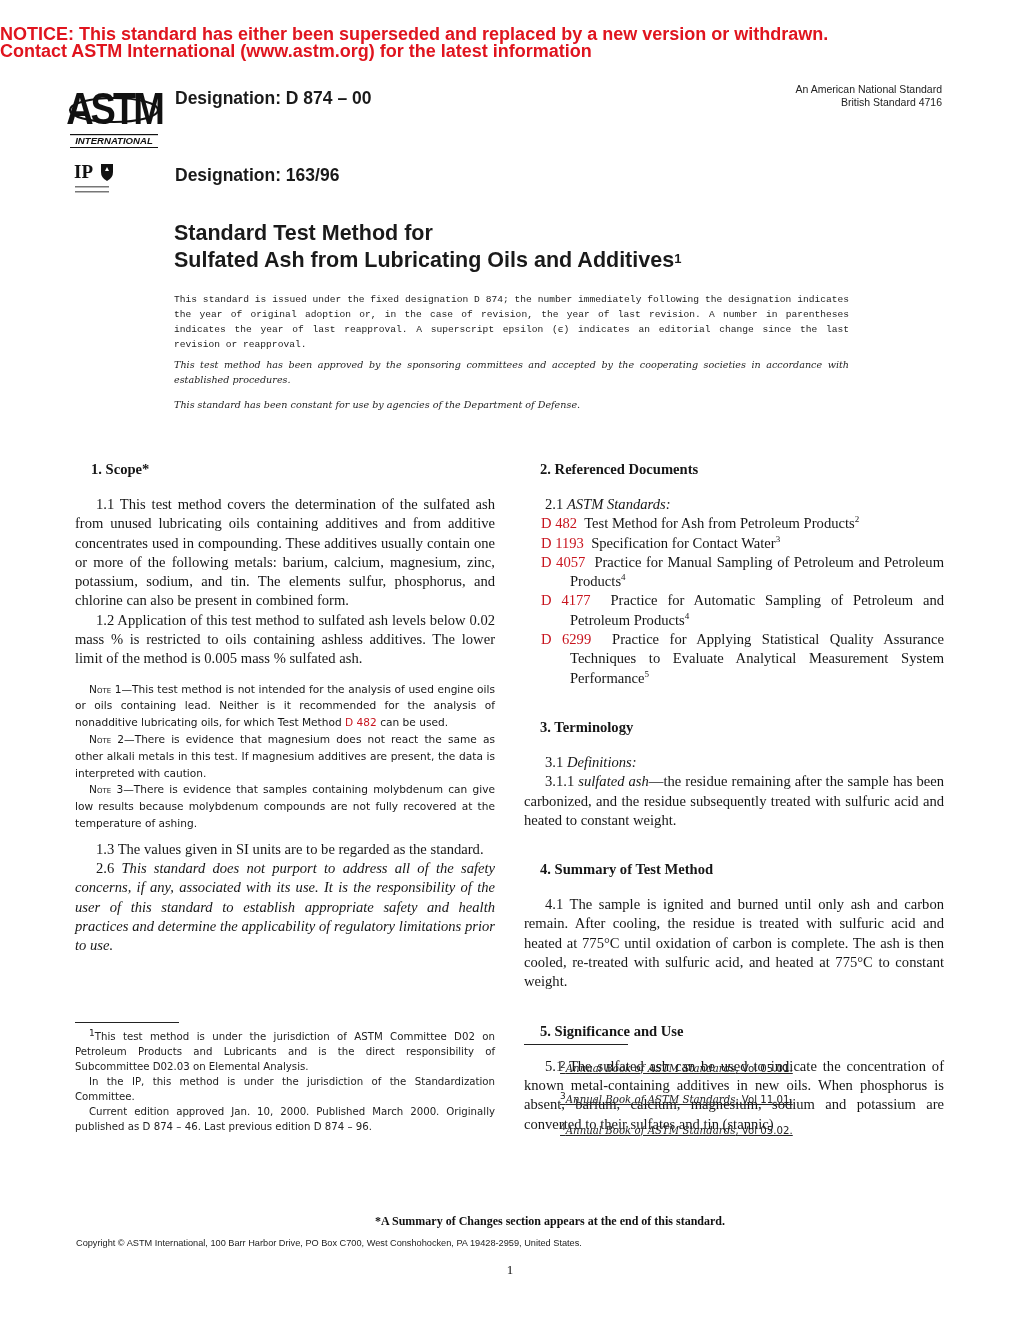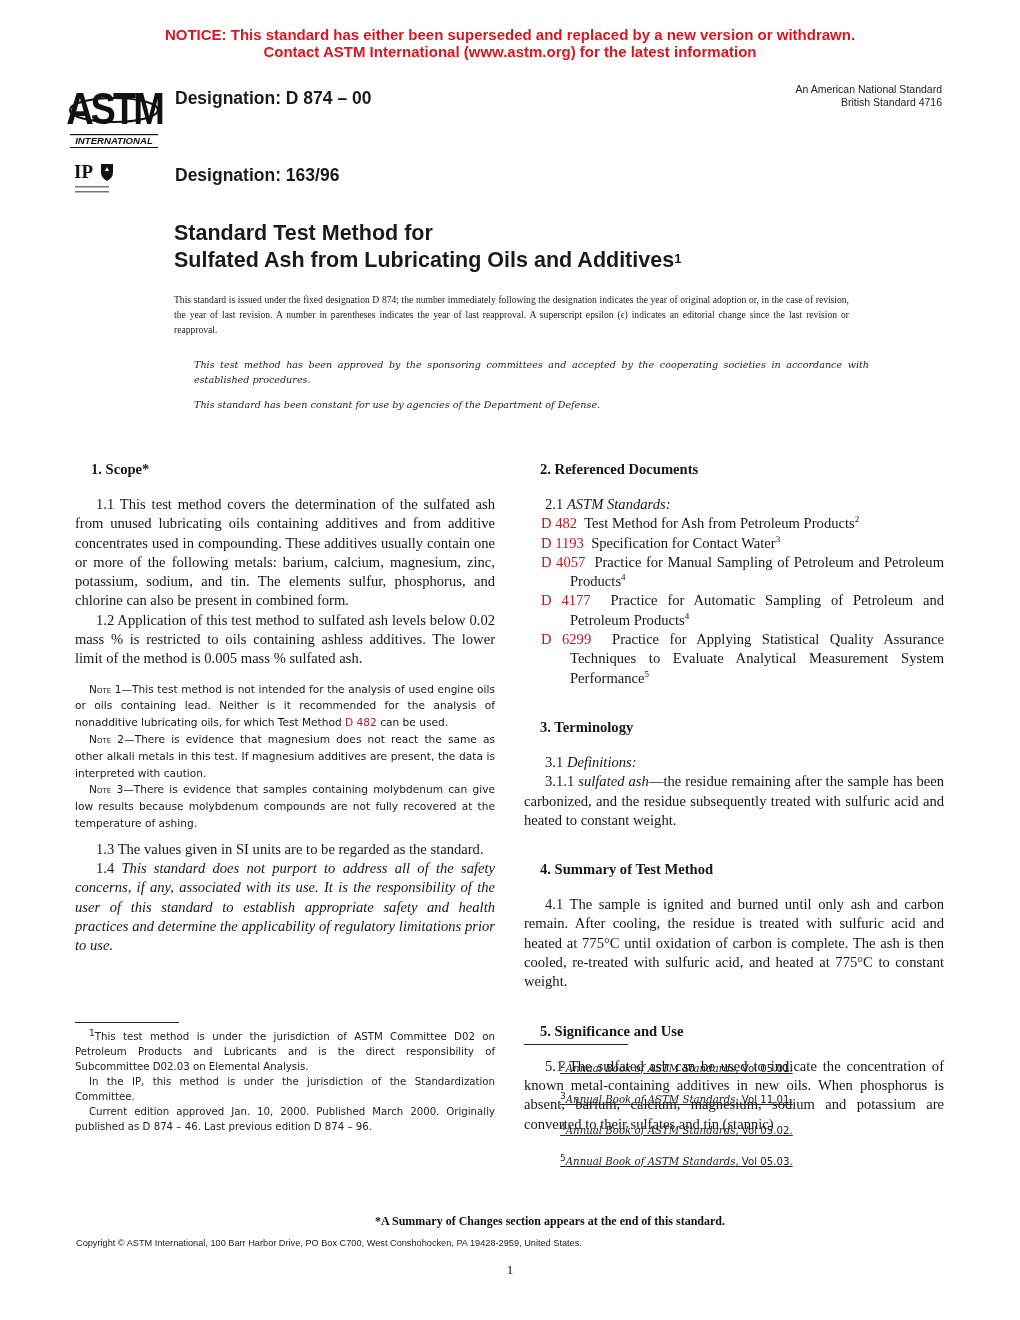--- a/index.html
+++ b/index.html
@@ -1,26 +1,26 @@
 <!DOCTYPE html>
 <html><head>
 <meta charset="utf-8">
 <style>
   html, body { margin: 0; padding: 0; background: #ffffff; }
   body { width: 1020px; height: 1320px; position: relative; overflow: hidden; color: #111; font-family: "Liberation Serif", serif; }
   .abs { position: absolute; }
-  .notice { left: 0; width: 1020px; top: 26px; text-align: center; color: #e0141e; font-family: "Liberation Sans", sans-serif; font-weight: bold; font-size: 15px; line-height: 17px; }
+  .notice { left: 0; width: 1020px; top: 26px; text-align: left; color: #e0141e; font-family: "Liberation Sans", sans-serif; font-weight: bold; font-size: 18px; line-height: 17px; }
   .logo { left: 64px; top: 80px; width: 100px; height: 70px; }
   .ip-logo { left: 74px; top: 160px; width: 46px; height: 40px; }
   .desig { font-family: "Liberation Sans", sans-serif; font-weight: bold; font-size: 17.5px; color: #1a1a1a; }
   .national { right: 78px; top: 83px; text-align: right; font-family: "Liberation Sans", sans-serif; font-size: 10.5px; line-height: 13px; color: #222; }
   .title { left: 174px; top: 220px; font-family: "Liberation Sans", sans-serif; font-weight: bold; font-size: 21.5px; line-height: 27px; color: #1a1a1a; }
   .title sup { font-size: 13px; vertical-align: top; position: relative; top: -2px; }
-  .boiler { left: 174px; width: 675px; font-family: Liberation Serif, serif; font-size: 9.6px; line-height: 15px; color: #222; text-align: justify; }
-  .boiler.it { font-style: italic; font-family: "DejaVu Serif", serif; margin-left: 20px; }
+  .boiler { left: 174px; width: 675px; font-family: Liberation Mono, monospace; font-size: 9.6px; line-height: 15px; color: #222; text-align: justify; }
+  .boiler.it { font-style: italic; font-family: "DejaVu Serif", serif; }
   .col { width: 420px; font-size: 14.6px; line-height: 19.3px; text-align: justify; color: #161616; }
   .col p { margin: 0; }
   .indent { text-indent: 21px; }
   h2.sec { margin: 16px; font-family: "Liberation Serif", serif; font-weight: bold; font-size: 14.6px; line-height: 19px; }
   .sec-gap { height: 14px; }
   .note { font-family: "DejaVu Sans", sans-serif; font-size: 10.6px; line-height: 16.8px; text-indent: 14px; text-align: justify; margin: 0; }
   .note .sc { font-variant: small-caps; }
   .red { color: #c8141e; }
   .ref-line { padding-left: 29px; text-indent: -29px; text-align: justify; }
   .refs { padding-left: 17px; }
@@ -86,21 +86,21 @@
 <div class="abs col" style="left:75px; top:444px;">
   <h2 class="sec">1. Scope*</h2>
   <p class="indent" style="margin-top:6px;">1.1 This test method covers the determination of the sulfated ash from unused lubricating oils containing additives and from additive concentrates used in compounding. These additives usually contain one or more of the following metals: barium, calcium, magnesium, zinc, potassium, sodium, and tin. The elements sulfur, phosphorus, and chlorine can also be present in combined form.</p>
   <p class="indent">1.2 Application of this test method to sulfated ash levels below 0.02 mass % is restricted to oils containing ashless additives. The lower limit of the method is 0.005 mass % sulfated ash.</p>
   <div style="height:12px;"></div>
   <p class="note"><span class="sc">Note 1</span><span>—This test method is not intended for the analysis of used engine oils or oils containing lead. Neither is it recommended for the analysis of nonadditive lubricating oils, for which Test Method </span><span class="red">D 482</span><span> can be used.</span></p>
   <p class="note"><span class="sc">Note 2</span><span>—There is evidence that magnesium does not react the same as other alkali metals in this test. If magnesium additives are present, the data is interpreted with caution.</span></p>
   <p class="note"><span class="sc">Note 3</span><span>—There is evidence that samples containing molybdenum can give low results because molybdenum compounds are not fully recovered at the temperature of ashing.</span></p>
   <div style="height:8px;"></div>
   <p class="indent">1.3 The values given in SI units are to be regarded as the standard.</p>
-  <p class="indent"><span>1.4 </span><i>This standard does not purport to address all of the safety concerns, if any, associated with its use. It is the responsibility of the user of this standard to establish appropriate safety and health practices and determine the applicability of regulatory limitations prior to use.</i></p>
+  <p class="indent"><span>2.6 </span><i>This standard does not purport to address all of the safety concerns, if any, associated with its use. It is the responsibility of the user of this standard to establish appropriate safety and health practices and determine the applicability of regulatory limitations prior to use.</i></p>
 </div>
 
 <div class="abs" style="left:75px; top:1022px; width:420px;">
   <div class="fn-rule"></div>
   <div class="fn-text" style="margin-top:6px;">
     <p class="ind"><sup class="fn">1</sup><span>This test method is under the jurisdiction of ASTM Committee D02 on Petroleum Products and Lubricants and is the direct responsibility of Subcommittee D02.03 on Elemental Analysis.</span></p>
     <p class="ind">In the IP, this method is under the jurisdiction of the Standardization Committee.</p>
     <p class="ind">Current edition approved Jan. 10, 2000. Published March 2000. Originally published as D 874 – 46. Last previous edition D 874 – 96.</p>
   </div>
 </div>
@@ -126,19 +126,18 @@
   <h2 class="sec">5. Significance and Use</h2>
   <p class="indent" style="margin-top:6px;">5.1 The sulfated ash can be used to indicate the concentration of known metal-containing additives in new oils. When phosphorus is absent, barium, calcium, magnesium, sodium and potassium are converted to their sulfates and tin (stannic)</p>
 </div>
 
 <div class="abs" style="left:524px; top:1044px; width:420px;">
   <div class="fn-rule"></div>
   <div class="fn-right" style="margin-top:6px;">
     <p><sup class="fn">2</sup><i>Annual Book of ASTM Standards</i><span>, Vol 05.01.</span></p>
     <p><sup class="fn">3</sup><i>Annual Book of ASTM Standards</i><span>, Vol 11.01.</span></p>
     <p><sup class="fn">4</sup><i>Annual Book of ASTM Standards</i><span>, Vol 05.02.</span></p>
-    <p><sup class="fn">5</sup><i>Annual Book of ASTM Standards</i><span>, Vol 05.03.</span></p>
   </div>
 </div>
 
 <div class="abs summary">*A Summary of Changes section appears at the end of this standard.</div>
 <div class="abs copyright">Copyright © ASTM International, 100 Barr Harbor Drive, PO Box C700, West Conshohocken, PA 19428-2959, United States.</div>
 <div class="abs page-num">1</div>
 
 </body></html>

